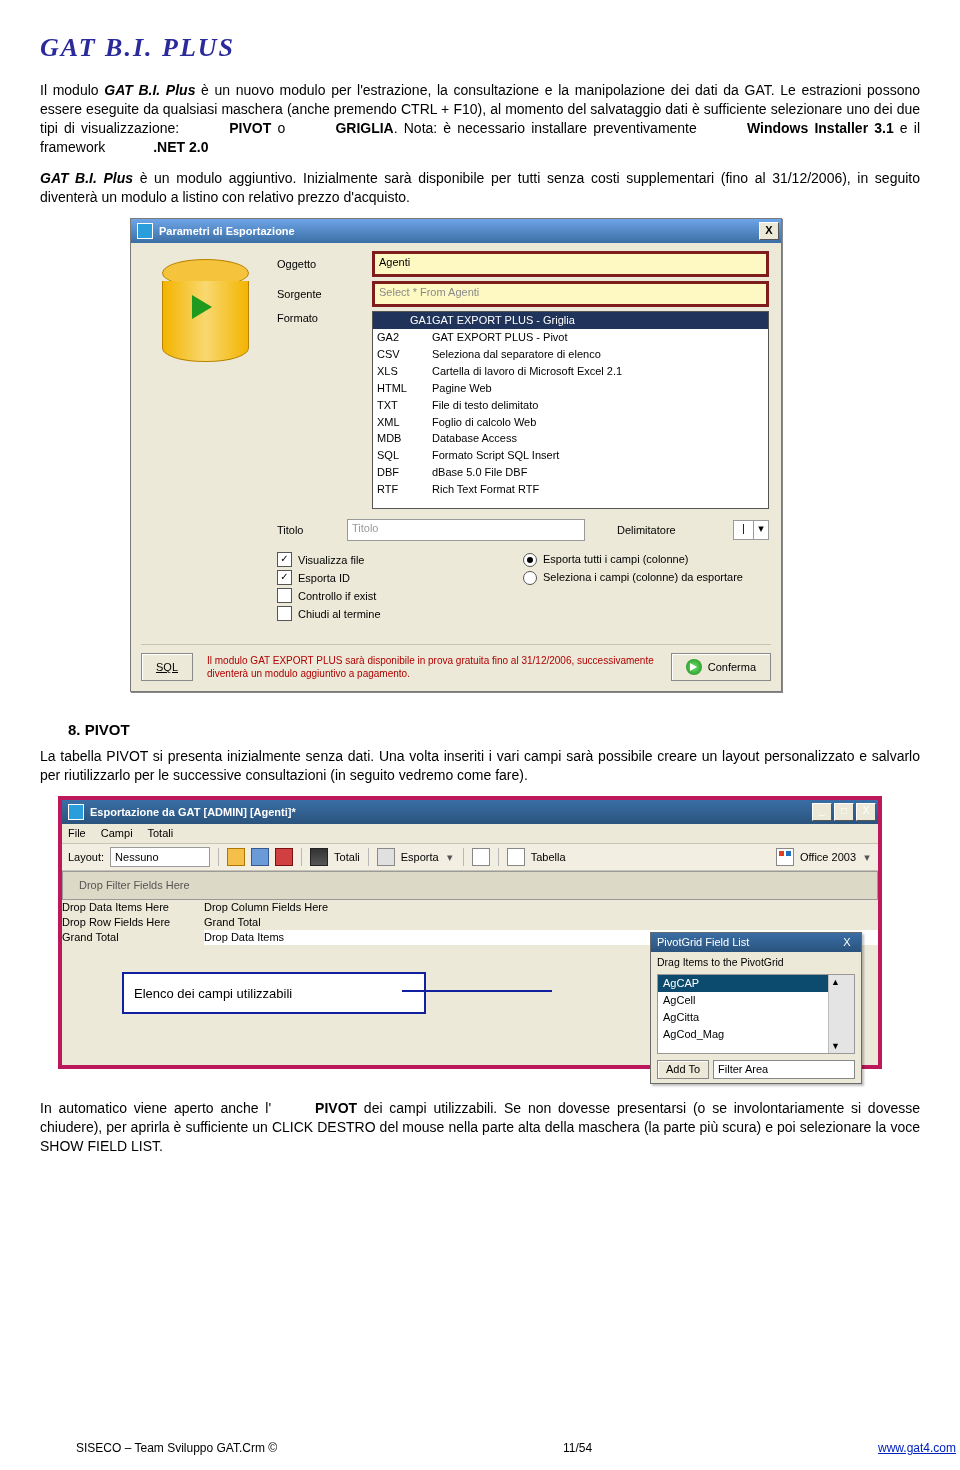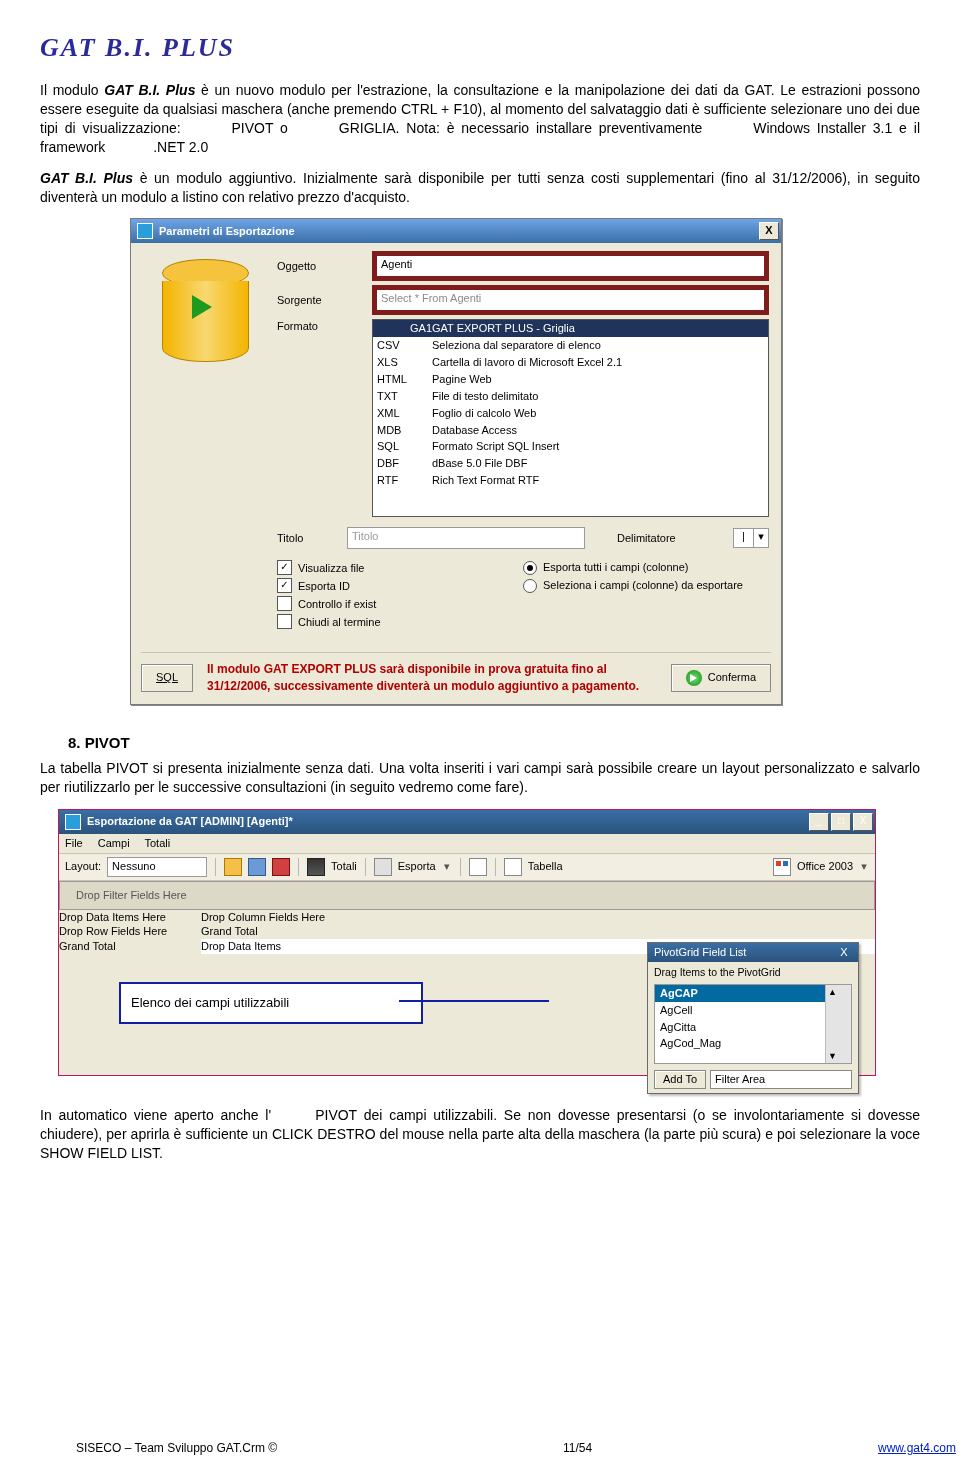--- a/index.html
+++ b/index.html
@@ -15,21 +15,21 @@
     font-family: Georgia, "Times New Roman", serif;
     font-size: 26px;
     letter-spacing: 2px;
     color: #2a2a9a;
     font-style: italic;
     font-weight: bold;
     margin: 0 0 16px 0;
   }
   .para { margin: 0 0 12px 0; text-align: justify; }
   .bi { font-style: italic; font-weight: bold; }
-  .b { font-weight: normal; margin-left: 44px; }
+  .b { font-weight: bold; margin-left: 44px; }
   .sect-num { font-weight: bold; margin: 28px 0 6px 28px; font-size: 15px; }
 
   
   .dlg {
     width: 650px;
     margin: 12px 0 12px 90px;
     border: 1px solid #7a7a7a;
     font-family: Tahoma, Arial, sans-serif;
     font-size: 11px;
     background: #ece9d8;
@@ -67,21 +67,21 @@
     margin-top:-6px; }
   .cyl .arrow {
     position:absolute; left:30px; top:36px; width:0; height:0;
     border-top:12px solid transparent; border-bottom:12px solid transparent;
     border-left:20px solid #1f9a1f;
   }
   .dlg-right { flex:1; padding:8px 12px 8px 0; }
   .frow { display:flex; align-items:center; margin-bottom:4px; }
   .flab { width:95px; color:#000; }
   .finput {
-    flex:1; height:18px; background:#ffffff; border:5px solid #7f1d1d;
+    flex:1; height:18px; background:#fef9c3; border:3px solid #7f1d1d;
     padding:1px 4px; color:#000;
   }
   .finput.gray { color:#8a8a8a; }
   .formato-box {
     flex:1; border:1px solid #555; background:#fff; height:196px; overflow:hidden;
   }
   .formato-box .head {
     background:#20335a; color:#fff; padding:1px 4px; display:flex;
   }
   .formato-box .head .c1{width:55px;text-align:right;}
@@ -104,29 +104,29 @@
   .rb .dot{width:6px;height:6px;border-radius:50%;background:#000;}
   .dlg-foot{
     margin:8px 10px 10px 10px; display:flex; align-items:center; gap:10px;
     border-top:1px solid #c8c4b4; padding-top:8px;
   }
   .btn{
     height:26px; border:1px solid #8a8a8a; background:#ece9d8;
     padding:0 14px; display:flex; align-items:center; gap:6px; cursor:pointer;
     box-shadow:inset 1px 1px 0 #fff;
   }
-  .msg{color:#b00000; font-size:12px; flex:1; padding:0 4px;font-weight:bold;}
+  .msg{color:#b00000; font-size:10px; flex:1; padding:0 4px;}
   .go{width:16px;height:16px; background:radial-gradient(#6de06d,#168a16);
     border-radius:50%; position:relative;}
   .go::after{content:"";position:absolute;left:4px;top:4px;border-top:4px solid transparent;
     border-bottom:4px solid transparent;border-left:7px solid #fff;}
 
   
   .win2{
-    width:816px; margin:12px 0 12px 18px; border:1px solid #be185d;
+    width:816px; margin:12px 0 12px 18px; border:4px solid #be185d;
     background:#ece9d8; font-family:Tahoma,Arial,sans-serif; font-size:11px;
     position:relative; height:265px;
   }
   .win2 .titlebar{ background:linear-gradient(#3a6ea5,#2a537d); }
   .win2 .wbtns{display:flex; gap:2px;}
   .win2 .wbtns div{width:18px;height:16px;background:#ece9d8;border:1px solid #fff;
     border-right-color:#555;border-bottom-color:#555; text-align:center; line-height:13px;
     font-size:10px; cursor:pointer;}
   .menubar{background:#ece9d8; padding:2px 6px;}
   .menubar span{margin-right:12px;}
@@ -163,21 +163,21 @@
     position:absolute; right:16px; top:132px; width:210px; border:1px solid #6a6a6a;
     background:#ece9d8; box-shadow:2px 2px 2px rgba(0,0,0,.25);
   }
   .fieldlist .hdr{background:linear-gradient(#3a6ea5,#2a537d); color:#fff; padding:2px 6px;
     display:flex; justify-content:space-between;}
   .fieldlist .hdr .x{width:16px;text-align:center;cursor:pointer;}
   .fieldlist .hint{padding:3px 6px; font-size:10.5px;}
   .fieldlist .items{border:1px solid #999; background:#fff; margin:2px 6px; height:78px;
     overflow:hidden; position:relative;}
   .fieldlist .items div{padding:1px 5px;}
-  .fieldlist .items .sel{background:#0369a1; color:#fff;font-weight:bold;}
+  .fieldlist .items .sel{background:#0c4a6e; color:#fff;}
   .fieldlist .scr{position:absolute;right:0;top:0;bottom:0;width:15px;background:#e4e4e4;
     border-left:1px solid #bcbcbc;}
   .fieldlist .scr::before{content:"▲";position:absolute;top:1px;left:2px;font-size:9px;}
   .fieldlist .scr::after{content:"▼";position:absolute;bottom:1px;left:2px;font-size:9px;}
   .fieldlist .footer{display:flex; gap:4px; padding:4px 6px;}
   .fieldlist .btn2{border:1px solid #888;background:#ece9d8;padding:1px 8px;cursor:pointer;
     box-shadow:inset 1px 1px 0 #fff;}
   .fieldlist .sel2{flex:1;border:1px solid #888;background:#fff;padding:1px 4px;}
 
   .footer-page{
@@ -223,20 +223,24 @@
         <div class="finput gray">Select * From Agenti</div>
       </div>
       <div class="frow" style="align-items:flex-start;">
         <div class="flab">Formato</div>
         <div class="formato-box">
           <div class="head">
             <span class="c1">GA1</span>
             <span>GAT EXPORT PLUS - Griglia</span>
           </div>
           <div id="formati-list">
+              <div class="fbrow">
+                <span class="c1">GA2</span>
+                <span>GAT EXPORT PLUS - Pivot</span>
+              </div>
               <div class="fbrow">
                 <span class="c1">CSV</span>
                 <span>Seleziona dal separatore di elenco</span>
               </div>
               <div class="fbrow">
                 <span class="c1">XLS</span>
                 <span>Cartella di lavoro di Microsoft Excel 2.1</span>
               </div>
               <div class="fbrow">
                 <span class="c1">HTML</span>

